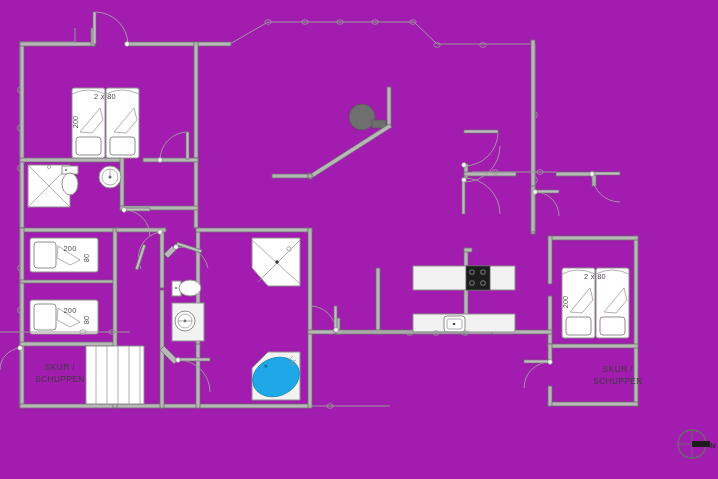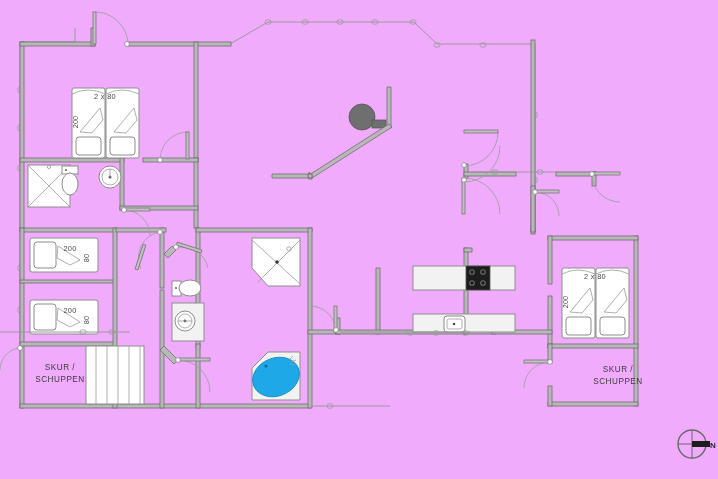--- a/index.html
+++ b/index.html
@@ -4,21 +4,21 @@
 <style>
   html, body {
     margin: 0;
     padding: 0;
     background: #ffffff;
   }
   #page {
     position: relative;
     width: 718px;
     height: 479px;
-    background: #f0abfc;
+    background: #a21caf;
     font-family: "Liberation Sans", sans-serif;
     overflow: hidden;
   }
   svg { display: block; }
   .wall { fill: #b8b8b8; stroke: #6e6e6e; stroke-width: 0.8; }
   .terrace-line { fill: none; stroke: #9a9a9a; stroke-width: 1; }
   .fixture { fill: #ffffff; stroke: #8d8d8d; stroke-width: 1; }
   .fixture-fill { fill: #f2f2f2; stroke: #8d8d8d; stroke-width: 1; }
   .thin { fill: none; stroke: #9b9b9b; stroke-width: 0.8; }
   .door-arc { fill: none; stroke: #a0a0a0; stroke-width: 0.9; }

